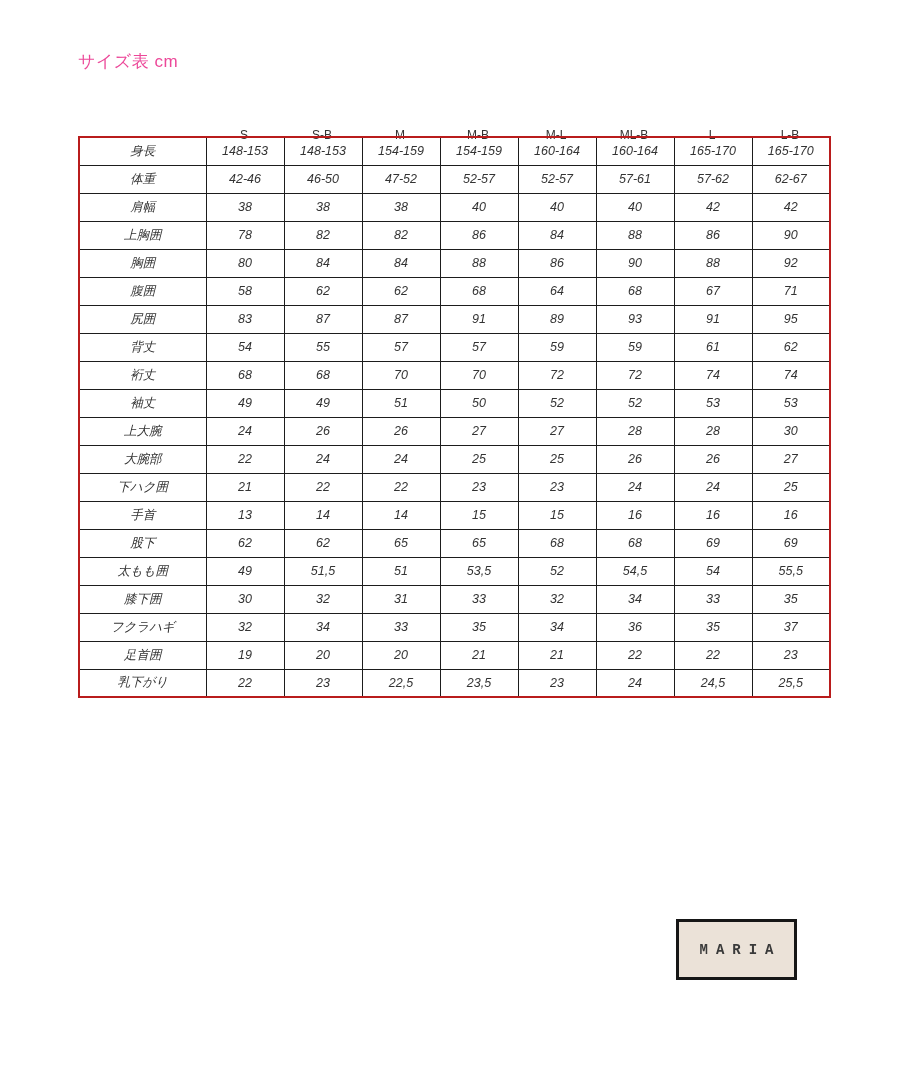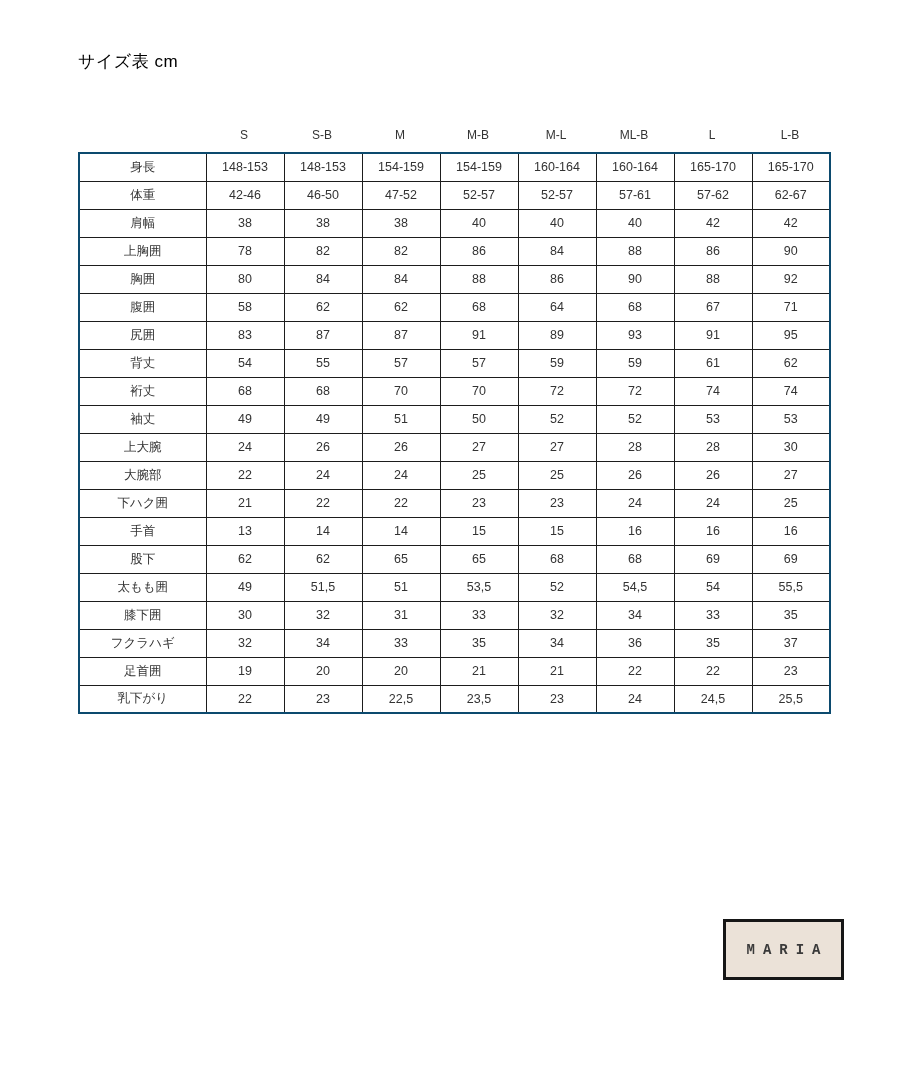--- a/index.html
+++ b/index.html
@@ -13,41 +13,42 @@
     position: relative;
     width: 908px; height: 1080px;
     background: #ffffff;
     overflow: hidden;
   }
   .title {
     position: absolute;
     left: 78px; top: 50px;
     font-size: 17px;
     font-weight: 400;
-    color: #000000;
+    color: #ec4899;
     letter-spacing: 0.5px;
   }
   .header-row {
     position: absolute;
     left: 78px; top: 128px;
     display: flex;
   }
   .hspacer { width: 127px; }
   .hcell {
     width: 78px;
     text-align: center;
     font-size: 12px;
     color: #333333;
   }
   table.size-table {
     position: absolute;
-    left: 78px; top: 152px;
+    left: 78px; top: 136px;
     border-collapse: collapse;
     table-layout: fixed;
-    border: 2px solid #0c4a6e;
+    border: 2px solid #b91c1c;
+    font-style: italic;
   }
   table.size-table td {
     border: 1px solid #1d1d1d;
     height: 28px;
     padding: 0;
     text-align: center;
     vertical-align: middle;
     font-size: 12.5px;
     color: #333333;
     white-space: nowrap;
@@ -57,21 +58,20 @@
   .col-data  { width: 78px; }
   .logo-box {
     position: absolute;
     left: 676px; top: 919px;
     width: 121px; height: 61px;
     background: #ebe2d8;
     border: 3px solid #161616;
     display: flex;
     align-items: center;
     justify-content: center;
-    margin-left: 47px;
   }
   .logo-text {
     font-family: "Liberation Mono", "DejaVu Sans Mono", monospace;
     font-weight: 700;
     font-size: 14px;
     letter-spacing: 8px;
     padding-left: 8px;
     color: #3a3a3a;
   }
 </style>

